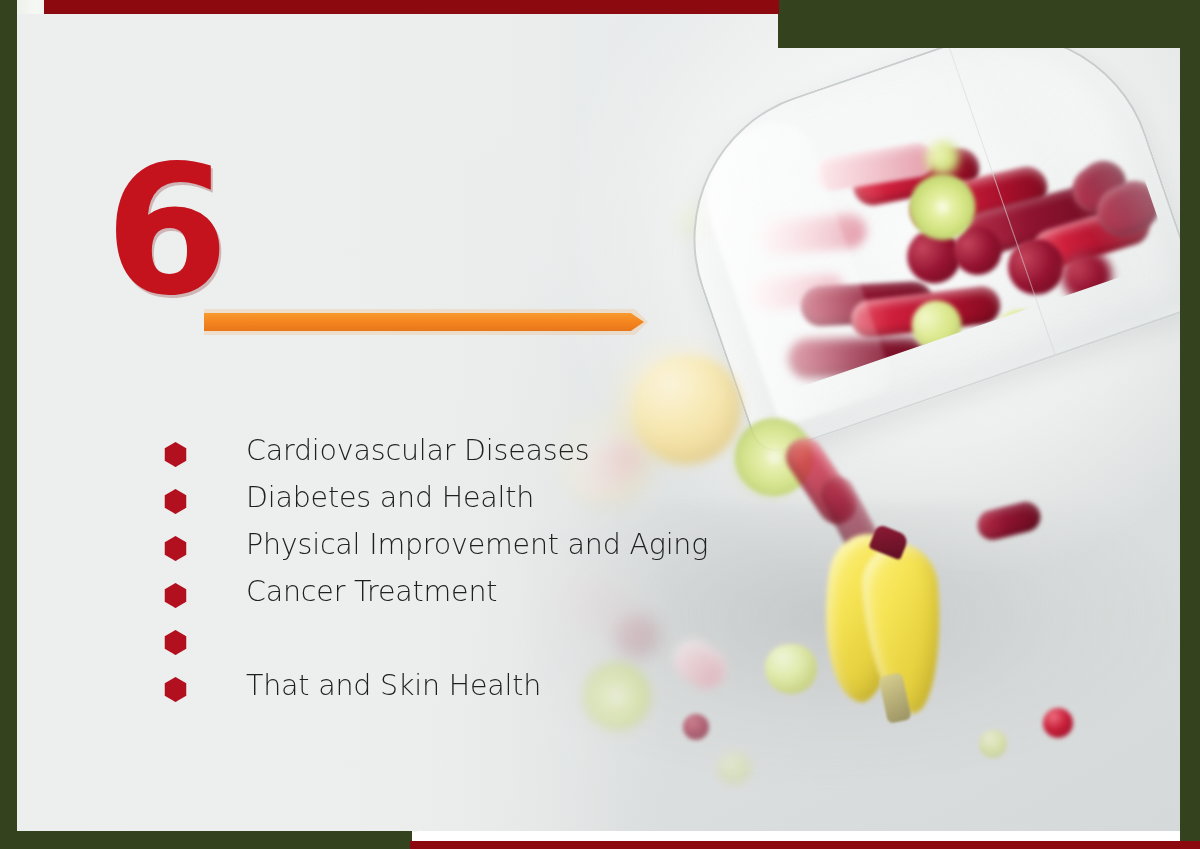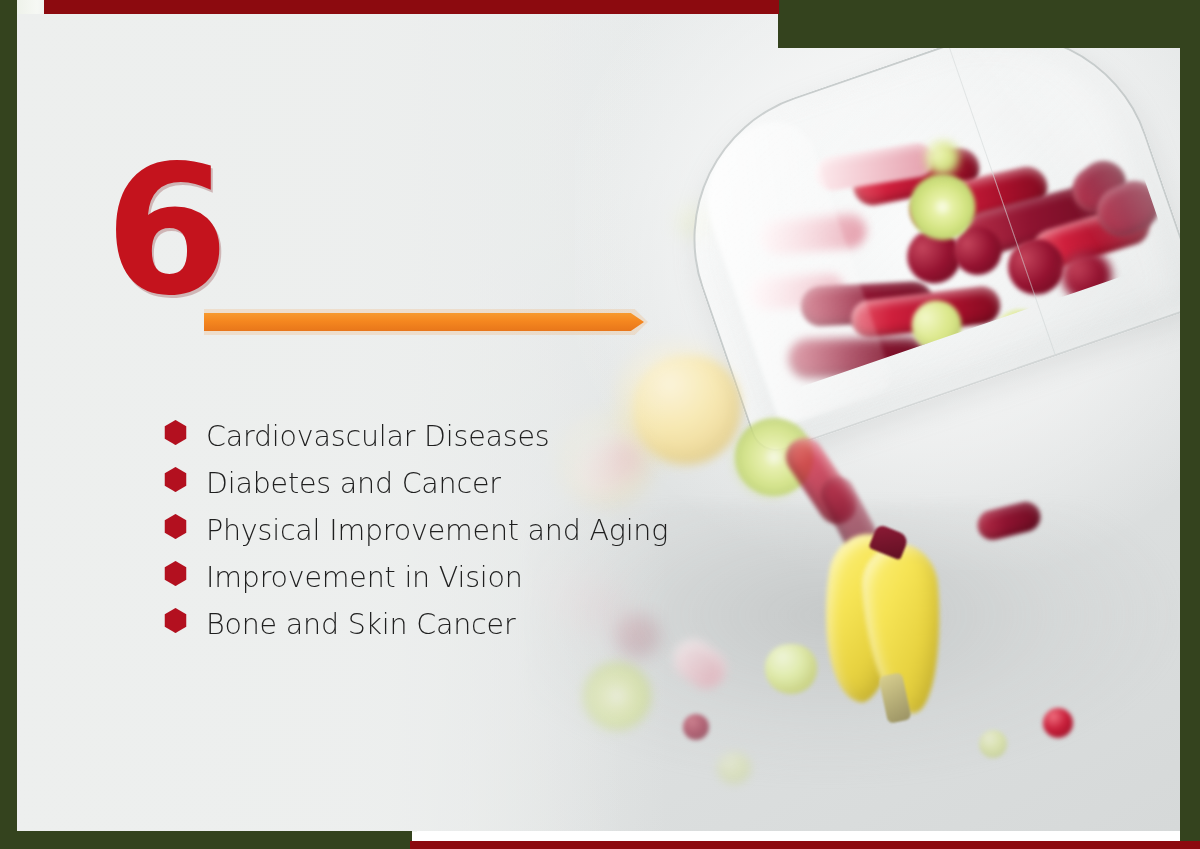--- a/index.html
+++ b/index.html
@@ -209,22 +209,23 @@
   .orange-bar-edge {
     position:absolute; left:204px; top:309px;
     width:444px; height:26px;
     background:rgba(245,135,31,.16);
     clip-path: polygon(0 0, 97% 0, 100% 50%, 97% 100%, 0 100%);
   }
 
   
   .bullets { position:absolute; left:163px; top:420px; width:620px; }
   .bullet-row {
-    display:flex; align-items:flex-start;
+    display:flex; align-items:flex-end;
     height:47px;
+    gap:40px;
   }
   .hexagon {
     width:25px; height:25px; flex:0 0 25px;
     background:#b3101f;
     clip-path: polygon(50% 0%, 93% 25%, 93% 75%, 50% 100%, 7% 75%, 7% 25%);
     margin-right:18px;
     box-shadow:0 1px 2px rgba(120,10,20,.35);
   }
   .bullet-text {
     font-family:"DejaVu Sans", sans-serif;
@@ -330,30 +331,33 @@
     <div class="orange-bar-edge"></div>
     <div class="orange-bar"></div>
 
     <div class="bullets">
       <div class="bullet-row">
         <span class="hexagon"></span>
         <span class="bullet-text">Cardiovascular Diseases</span>
       </div>
       <div class="bullet-row">
         <span class="hexagon"></span>
-        <span class="bullet-text">Diabetes and Cancer</span>
+        <span class="bullet-text">Diabetes and Health</span>
       </div>
       <div class="bullet-row">
         <span class="hexagon"></span>
         <span class="bullet-text">Physical Improvement and Aging</span>
       </div>
       <div class="bullet-row">
         <span class="hexagon"></span>
-        <span class="bullet-text">Improvement in Vision</span>
-      </div>
-      <div class="bullet-row">
-        <span class="hexagon"></span>
-        <span class="bullet-text">Bone and Skin Cancer</span>
+        <span class="bullet-text">Cancer Treatment</span>
+      </div>
+      <div class="bullet-row">
+        <span class="hexagon"></span>
+      </div>
+      <div class="bullet-row">
+        <span class="hexagon"></span>
+        <span class="bullet-text">That and Skin Health</span>
       </div>
     </div>
 
   </div>
 </div>
 
 </body></html>

